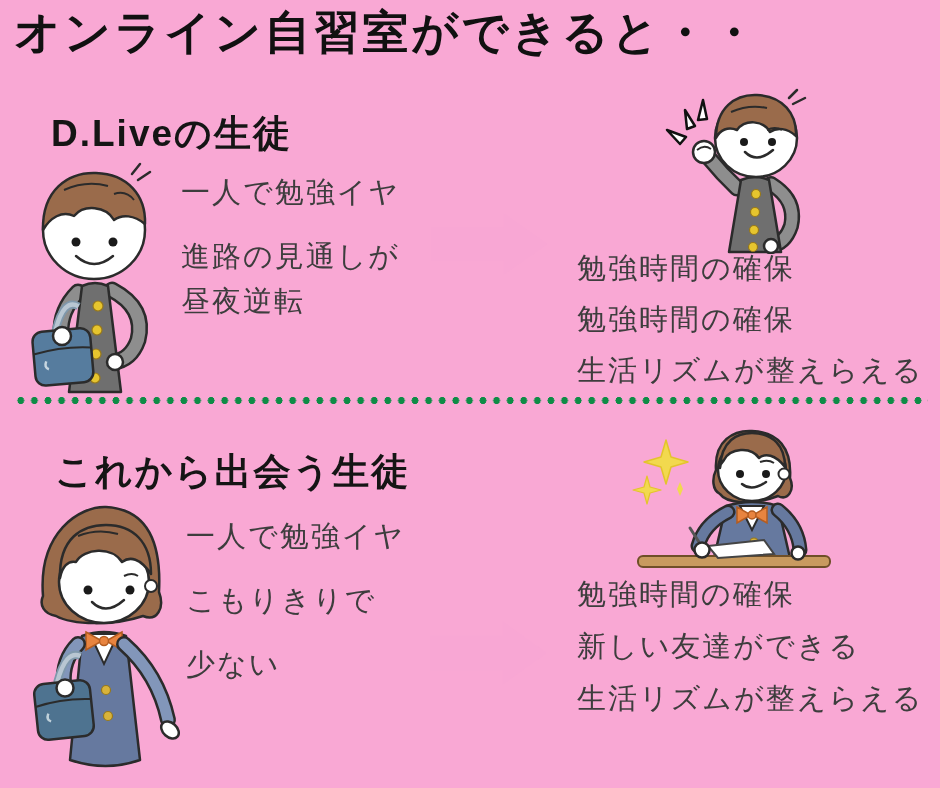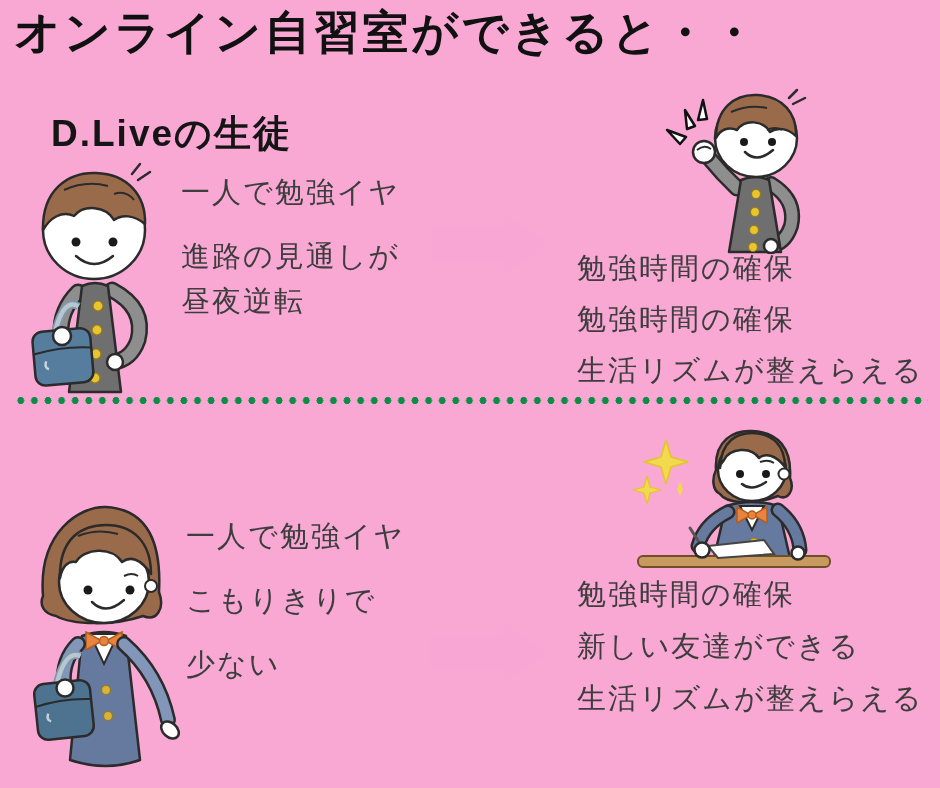--- a/index.html
+++ b/index.html
@@ -147,20 +147,21 @@
     <div class="txt-item">
       <span class="hand">勉強時間の確保</span>
     </div>
     <div class="txt-item">
       <span class="hand">生活リズムが整えらえる</span>
     </div>
   </div>
 
   <div class="divider"></div>
 
+  <h2 class="sec-heading sec2-heading">これから出会う生徒</h2>
 
   <svg class="illus illus-girl1" viewBox="0 0 162 284" aria-hidden="true">
     <g>
       <path d="M25,98 C20,34 62,8 88,9 C124,11 144,36 141,94 C147,110 139,124 125,118 C96,128 54,127 38,118 C26,116 21,107 25,98 Z" fill="#9a6b4b" stroke="#2b2b2b" stroke-width="2.5" stroke-linejoin="round"></path>
     </g>
     <ellipse cx="86" cy="84" rx="45" ry="41" fill="#fff" stroke="#2b2b2b" stroke-width="2.5"></ellipse>
     <g>
       <path d="M42,80 C41,40 64,27 88,27 C115,27 133,44 133,76 C122,60 112,58 104,64 C94,48 66,50 58,64 C50,62 44,69 42,80 Z" fill="#9a6b4b" stroke="#2b2b2b" stroke-width="2.5" stroke-linejoin="round"></path>
       <path d="M60,38 Q80,30 100,36" fill="none" stroke="#2b2b2b" stroke-width="2"></path>
     </g>

